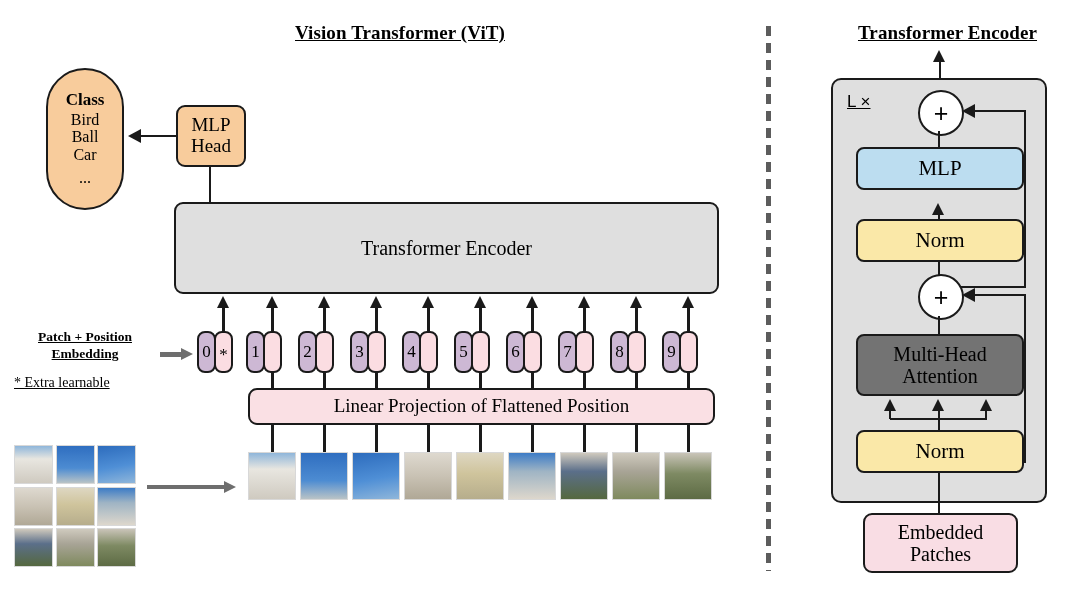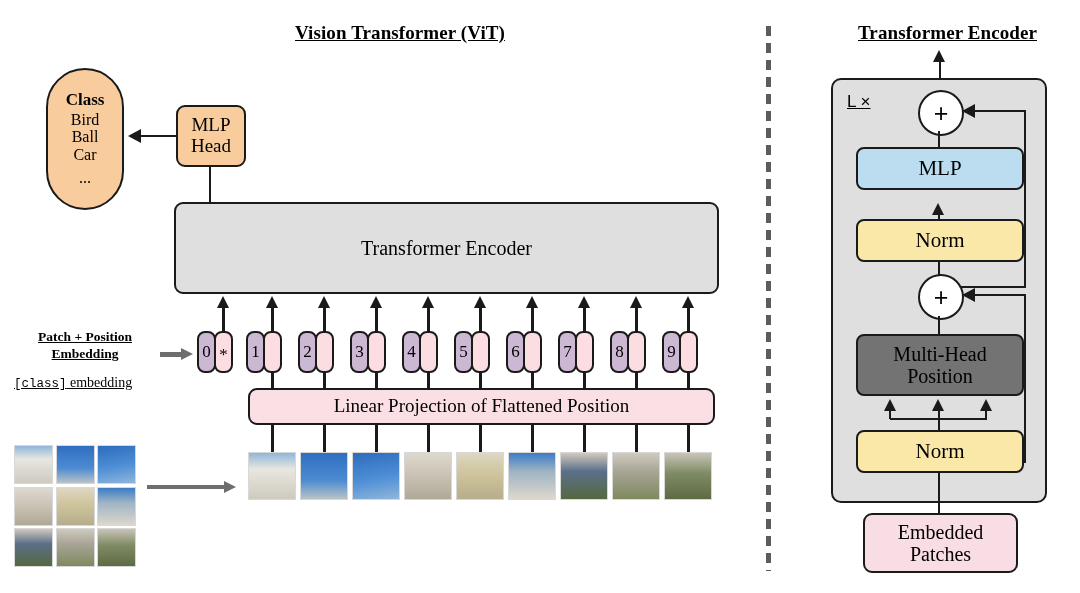--- a/index.html
+++ b/index.html
@@ -61,21 +61,21 @@
 
 <div class="abs" style="left:10px;top:329px;width:150px;text-align:center;font-weight:bold;font-size:13.5px;line-height:1.25;">
   <div>Patch + Position</div>
   <div>Embedding</div>
 </div>
 
 <div class="abs" style="left:160px;top:352px;width:22px;height:5px;background:#6e6e6e;"></div>
 <div class="arg" style="left:181px;top:348px;"></div>
 
 <div class="abs" style="left:14px;top:374px;width:160px;font-size:14px;line-height:1.35;">
-  <div><span class="mono">[class]</span><span> embedding</span></div>
+  <div>* Extra learnable</div>
 </div>
 
 <div id="token-row">
     <div class="tok" style="left: 197px; top: 331px; width: 19px; height: 42px; background: rgb(205, 184, 212);">0</div>
     <div class="tok" style="left: 214px; top: 331px; width: 19px; height: 42px; background: rgb(251, 221, 226); font-size: 17px; padding-top: 5px;">*</div>
     <div class="ln vl" style="left: 222.3px; top: 307px; height: 26px;"></div>
     <div class="au" style="left: 217.1px; top: 296px;"></div>
     <div class="tok" style="left: 246px; top: 331px; width: 19px; height: 42px; background: rgb(205, 184, 212);">1</div>
     <div class="tok" style="left: 263px; top: 331px; width: 19px; height: 42px; background: rgb(251, 221, 226);"></div>
     <div class="ln vl" style="left: 271.3px; top: 307px; height: 26px;"></div>
@@ -198,21 +198,21 @@
 </div>
 
 <div class="ln vl" style="left:1024px;top:295px;height:168px;"></div>
 <div class="ln hl" style="left:973px;top:294px;width:53px;"></div>
 <div class="al" style="left:962px;top:288px;"></div>
 
 <div class="ln vl" style="left:938px;top:316px;height:19px;"></div>
 
 <div class="bx" style="left:856px;top:334px;width:168px;height:62px;border-radius:8px;background:#737373;flex-direction:column;">
   <span style="font-size:20px;">Multi-Head</span>
-  <span style="font-size:20px;">Position</span>
+  <span style="font-size:20px;">Attention</span>
 </div>
 
 <div class="ln hl" style="left:890px;top:418px;width:97px;"></div>
 <div class="ln vl" style="left:889px;top:408px;height:11px;"></div>
 <div class="au" style="left:884px;top:399px;"></div>
 <div class="ln vl" style="left:938px;top:408px;height:33px;"></div>
 <div class="au" style="left:932px;top:399px;"></div>
 <div class="ln vl" style="left:985px;top:408px;height:11px;"></div>
 <div class="au" style="left:980px;top:399px;"></div>
 

